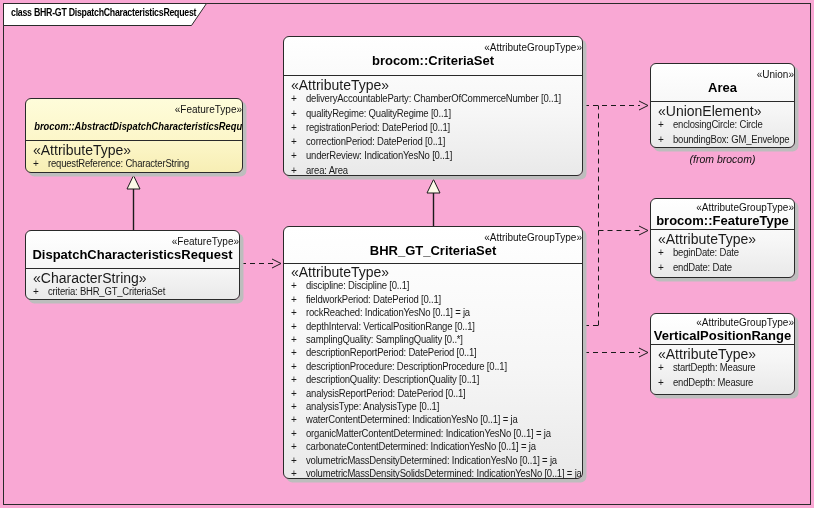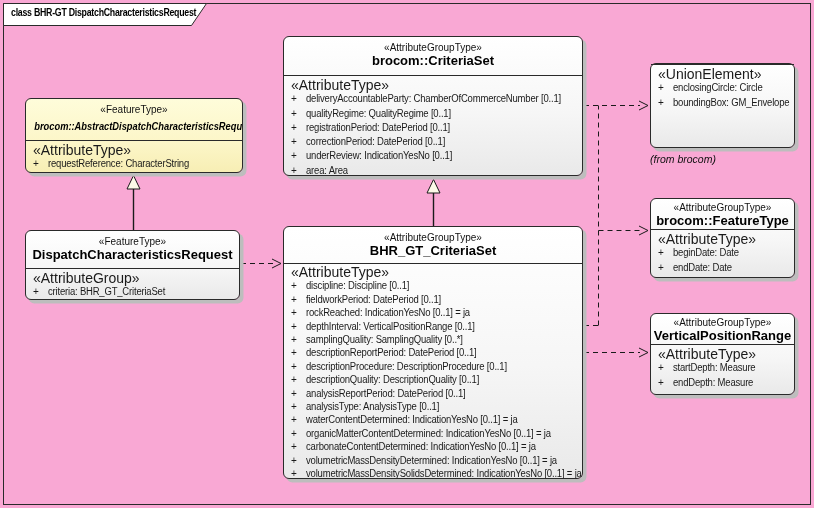--- a/index.html
+++ b/index.html
@@ -17,33 +17,33 @@
   .uml-box{
     position:absolute;z-index:2;box-sizing:border-box;
     border:1px solid #2a2a2a;border-radius:6px;
     background:linear-gradient(180deg,#ffffff 0%,#f6f6f6 55%,#e9e9e9 100%);
     box-shadow:3.5px 3.5px 0 #bdbdbd;
   }
   .uml-box.yellow{
     background:linear-gradient(180deg,#fefcda 0%,#fcf6c8 60%,#f7eeb4 100%);
   }
   .box-header{box-sizing:border-box;text-align:center;padding-top:4px;overflow:hidden;}
-  .stereotype{font-size:10px;line-height:13px;color:#111;}
+  .stereotype{font-size:10px;line-height:13px;color:#111;text-align:right;}
   .box-name{font-size:13px;font-weight:bold;line-height:14px;white-space:nowrap;color:#000;}
   .box-name.fit{display:inline-block;transform:scaleX(0.93);transform-origin:50% 50%;font-size:10px;font-style:italic;}
   .compartment{box-sizing:border-box;border-top:1px solid #2a2a2a;padding:2px 2px 0 7px;overflow:hidden;}
   .comp-stereotype{font-size:14px;}
   .attr-row{display:flex;align-items:baseline;white-space:nowrap;}
   .vis{width:15px;flex:0 0 15px;font-size:10px;}
   .attr-text{font-size:10px;letter-spacing:-0.2px;display:inline-block;transform:scaleX(0.95);transform-origin:0 50%;white-space:nowrap;}
   .rows-13 .attr-row,.rows-13 .comp-stereotype{line-height:13.4px;}
   .rows-14 .attr-row,.rows-14 .comp-stereotype{line-height:14.3px;}
   .from-note{
     position:absolute;z-index:2;font-size:10.5px;font-style:italic;
-    text-align:left;color:#111;
+    text-align:center;color:#111;
   }
 </style>
 </head>
 <body>
 
 <div class="canvas">
 
   <svg class="overlay" width="814" height="508" viewBox="0 0 814 508">
 
     <rect x="3.5" y="3.5" width="807" height="501" fill="none" stroke="#2a2a2a"></rect>
@@ -103,21 +103,21 @@
         </div>
     </div>
   </div>
 
   <div class="uml-box" style="left:25px;top:230px;width:215px;height:70px">
     <div class="box-header" style="height:37px">
       <div class="stereotype">«FeatureType»</div>
       <div class="box-name">DispatchCharacteristicsRequest</div>
     </div>
     <div class="compartment rows-14" style="height:31px">
-      <div class="comp-stereotype">«AttributeGroup»</div>
+      <div class="comp-stereotype">«CharacterString»</div>
       <div>
           <div class="attr-row">
             <span class="vis">+</span>
             <span class="attr-text">criteria: BHR_GT_CriteriaSet</span>
           </div>
         </div>
     </div>
   </div>
 
   <div class="uml-box" style="left:283px;top:36px;width:300px;height:140px">
@@ -222,20 +222,24 @@
           </div>
           <div class="attr-row">
             <span class="vis">+</span>
             <span class="attr-text">volumetricMassDensitySolidsDetermined: IndicationYesNo [0..1] = ja</span>
           </div>
         </div>
     </div>
   </div>
 
   <div class="uml-box" style="left:650px;top:63px;width:145px;height:85px">
+    <div class="box-header" style="height:37px">
+      <div class="stereotype">«Union»</div>
+      <div class="box-name">Area</div>
+    </div>
     <div class="compartment rows-14" style="height:46px">
       <div class="comp-stereotype">«UnionElement»</div>
       <div>
           <div class="attr-row">
             <span class="vis">+</span>
             <span class="attr-text">enclosingCircle: Circle</span>
           </div>
           <div class="attr-row">
             <span class="vis">+</span>
             <span class="attr-text">boundingBox: GM_Envelope</span>

